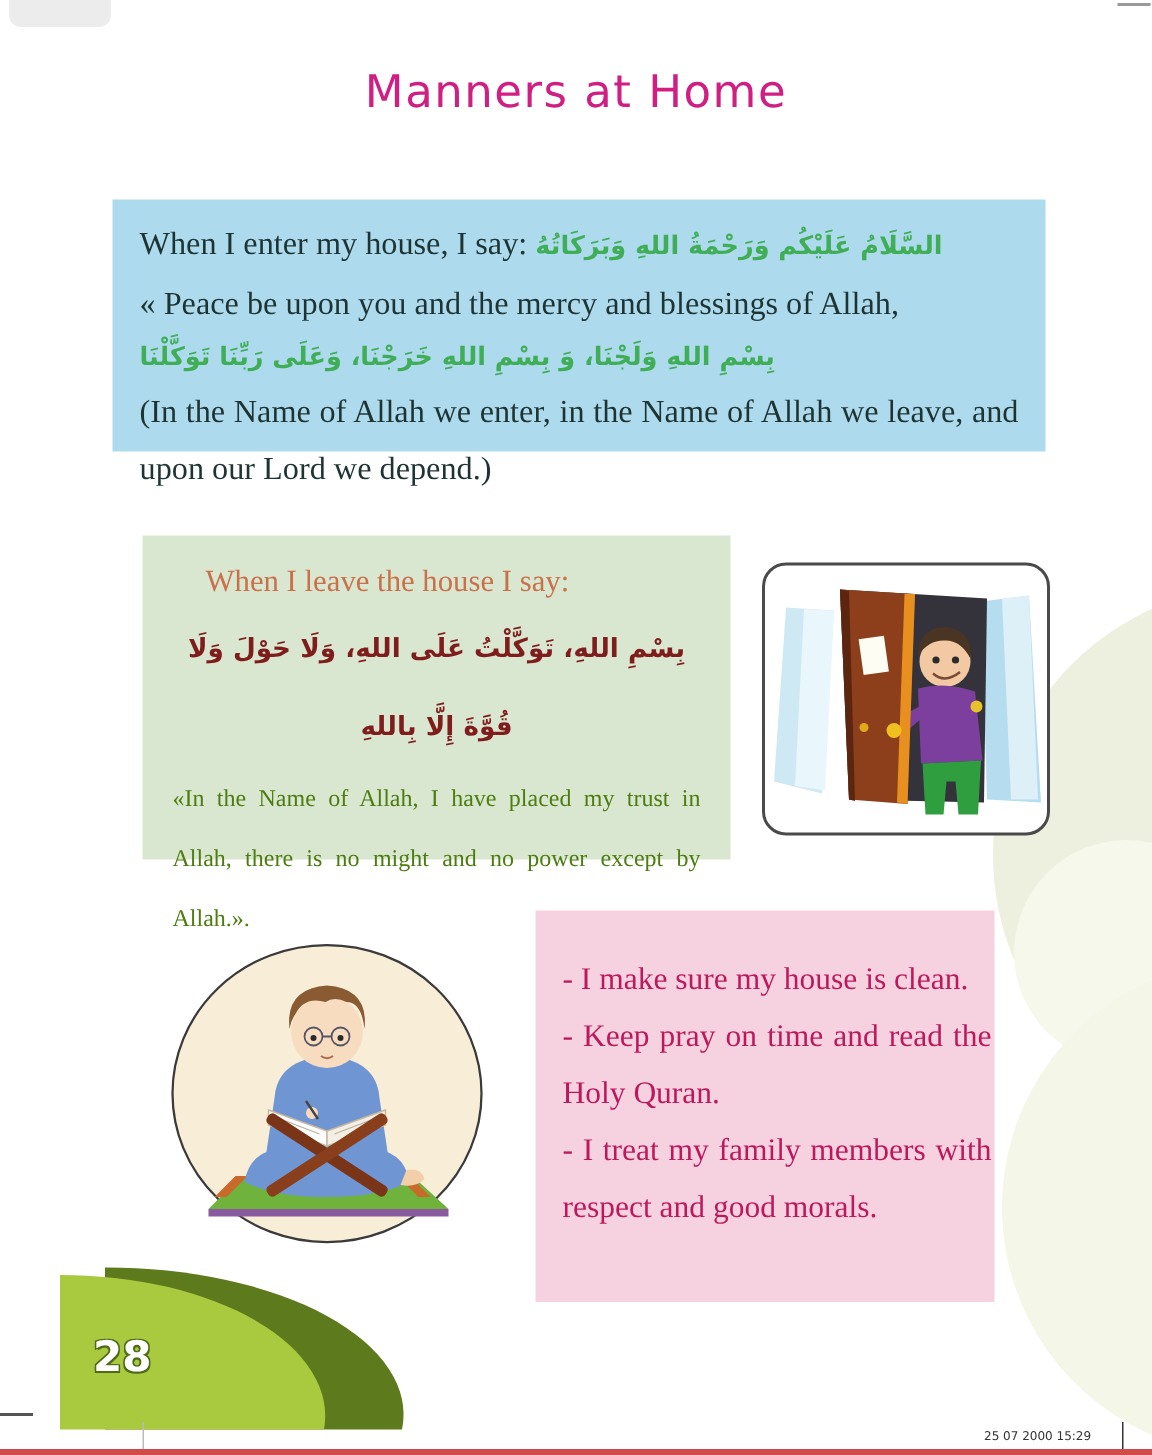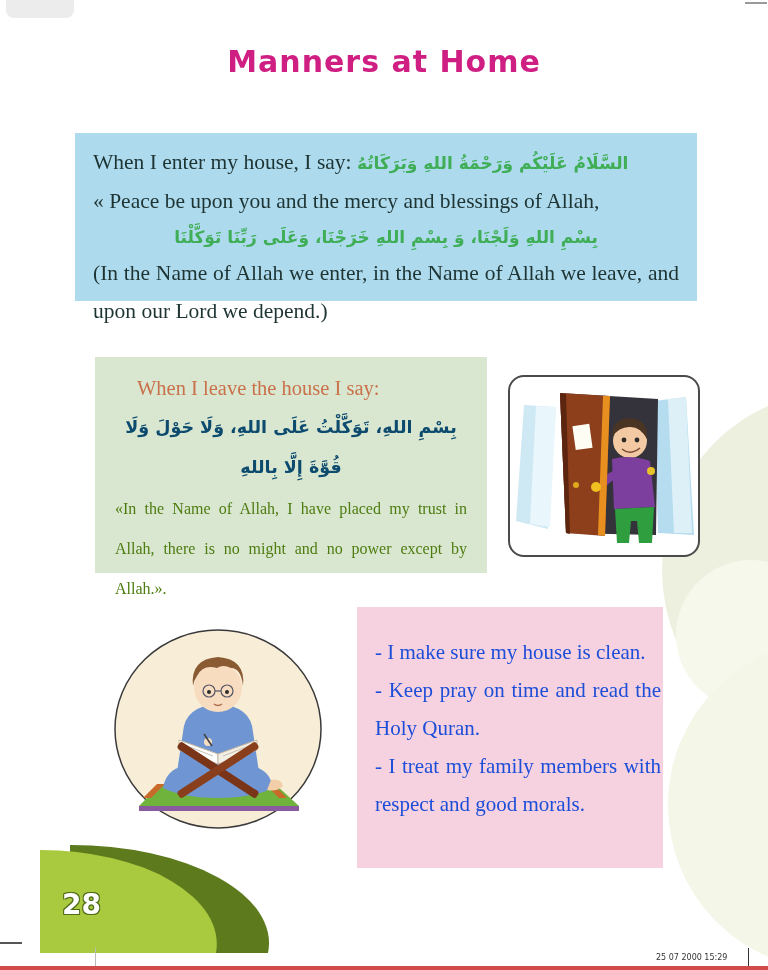--- a/index.html
+++ b/index.html
@@ -8,49 +8,49 @@
   .abs{position:absolute;}
 
   
   .blob{position:absolute;border-radius:50%;}
   .blob-a{left:662px;top:390px;width:360px;height:360px;background:#edefdf;}
   .blob-b{left:676px;top:560px;width:150px;height:150px;background:#f7f8ec;}
   .blob-c{left:668px;top:640px;width:330px;height:330px;background:#f4f6e8;}
 
   
   .title{left:0;top:44px;width:768px;text-align:center;
-         font-family:"DejaVu Sans", sans-serif;font-weight:bold;font-size:30px;
+         font-family:"DejaVu Sans", sans-serif;font-weight:normal;font-size:30px;
          letter-spacing:1px;color:#cf1f83;}
 
   
   .enter-box{left:75px;top:133px;width:622px;height:168px;background:#aedaee;
              box-sizing:border-box;padding:10px 18px 0 18px;
              font-size:21.5px;color:#1d3433;line-height:38px;}
   .enter-box .ar{font-family:"DejaVu Sans", sans-serif;font-size:17px;color:#3fae57;font-weight:bold;}
   .enter-box .ar-line{display:block;line-height:34px;}
 
   
   .leave-box{left:95px;top:357px;width:392px;height:216px;background:#d9e7d1;
              box-sizing:border-box;padding:14px 20px 0 20px;color:#27382c;}
   .leave-heading{font-size:20.5px;color:#c9714a;margin:2px 0 0 22px;line-height:30px;}
   .leave-arabic{display:block;text-align:center;font-family:"DejaVu Sans", sans-serif;
-                font-size:17.5px;color:#0c4a6e;font-weight:bold;line-height:40px;margin-top:4px;}
+                font-size:17.5px;color:#7f1d1d;font-weight:bold;line-height:52px;margin-top:4px;}
   .leave-trans{font-size:16px;line-height:40px;text-align:justify;margin-top:2px;color:#4d7c0f;}
 
   
   .door-frame{left:508px;top:375px;width:192px;height:182px;background:#ffffff;
               border:2px solid #4a4a4a;border-radius:16px;box-sizing:border-box;overflow:hidden;}
 
   
   .reading-circle{left:113px;top:628px;width:210px;height:202px;}
 
   
   .habits-box{left:357px;top:607px;width:306px;height:261px;background:#f6d2e0;
               box-sizing:border-box;padding:26px 2px 0 18px;
-              font-size:21px;line-height:38px;color:#1d4ed8;text-align:justify;}
+              font-size:21px;line-height:38px;color:#be185d;text-align:justify;}
   .habits-box p{margin:0;}
 
   
   .corner-svg{left:28px;top:843px;width:245px;height:115px;}
   .page-num{left:62px;top:888px;width:60px;font-family:"DejaVu Sans", sans-serif;
             font-weight:bold;font-size:28px;color:#ffffff;
             text-shadow:-1px -1px 0 #4e6b18,1px -1px 0 #4e6b18,-1px 1px 0 #4e6b18,1px 1px 0 #4e6b18;}
 
   
   .footer-left{left:43px;top:950px;font-family:"DejaVu Sans", sans-serif;
@@ -70,21 +70,21 @@
 <div class="blob blob-a"></div>
 <div class="blob blob-b"></div>
 <div class="blob blob-c"></div>
 <div class="abs smudge-tl"></div>
 
 <div class="abs title">Manners at Home</div>
 
 <div class="abs enter-box">
   <div><span>When I enter my house, I say: </span><span class="ar" dir="rtl">السَّلَامُ عَلَيْكُم وَرَحْمَةُ اللهِ وَبَرَكَاتُهُ</span></div>
   <div>« Peace be upon you and the mercy and blessings of Allah,</div>
-  <span class="ar ar-line" dir="rtl" style="text-align:center;">بِسْمِ اللهِ وَلَجْنَا، وَ بِسْمِ اللهِ خَرَجْنَا، وَعَلَى رَبِّنَا تَوَكَّلْنَا</span>
+  <span class="ar ar-line" dir="rtl" style="text-align:left;">بِسْمِ اللهِ وَلَجْنَا، وَ بِسْمِ اللهِ خَرَجْنَا، وَعَلَى رَبِّنَا تَوَكَّلْنَا</span>
   <div style="text-align:justify;">(In the Name of Allah we enter, in the Name of Allah we leave, and upon our Lord we depend.)</div>
 </div>
 
 <div class="abs leave-box">
   <div class="leave-heading">When I leave the house I say:</div>
   <span class="leave-arabic" dir="rtl">بِسْمِ اللهِ، تَوَكَّلْتُ عَلَى اللهِ، وَلَا حَوْلَ وَلَا قُوَّةَ إِلَّا بِاللهِ</span>
   <div class="leave-trans">«In the Name of Allah, I have placed my trust in Allah, there is no might and no power except by Allah.».</div>
 </div>
 
 <div class="abs door-frame">

